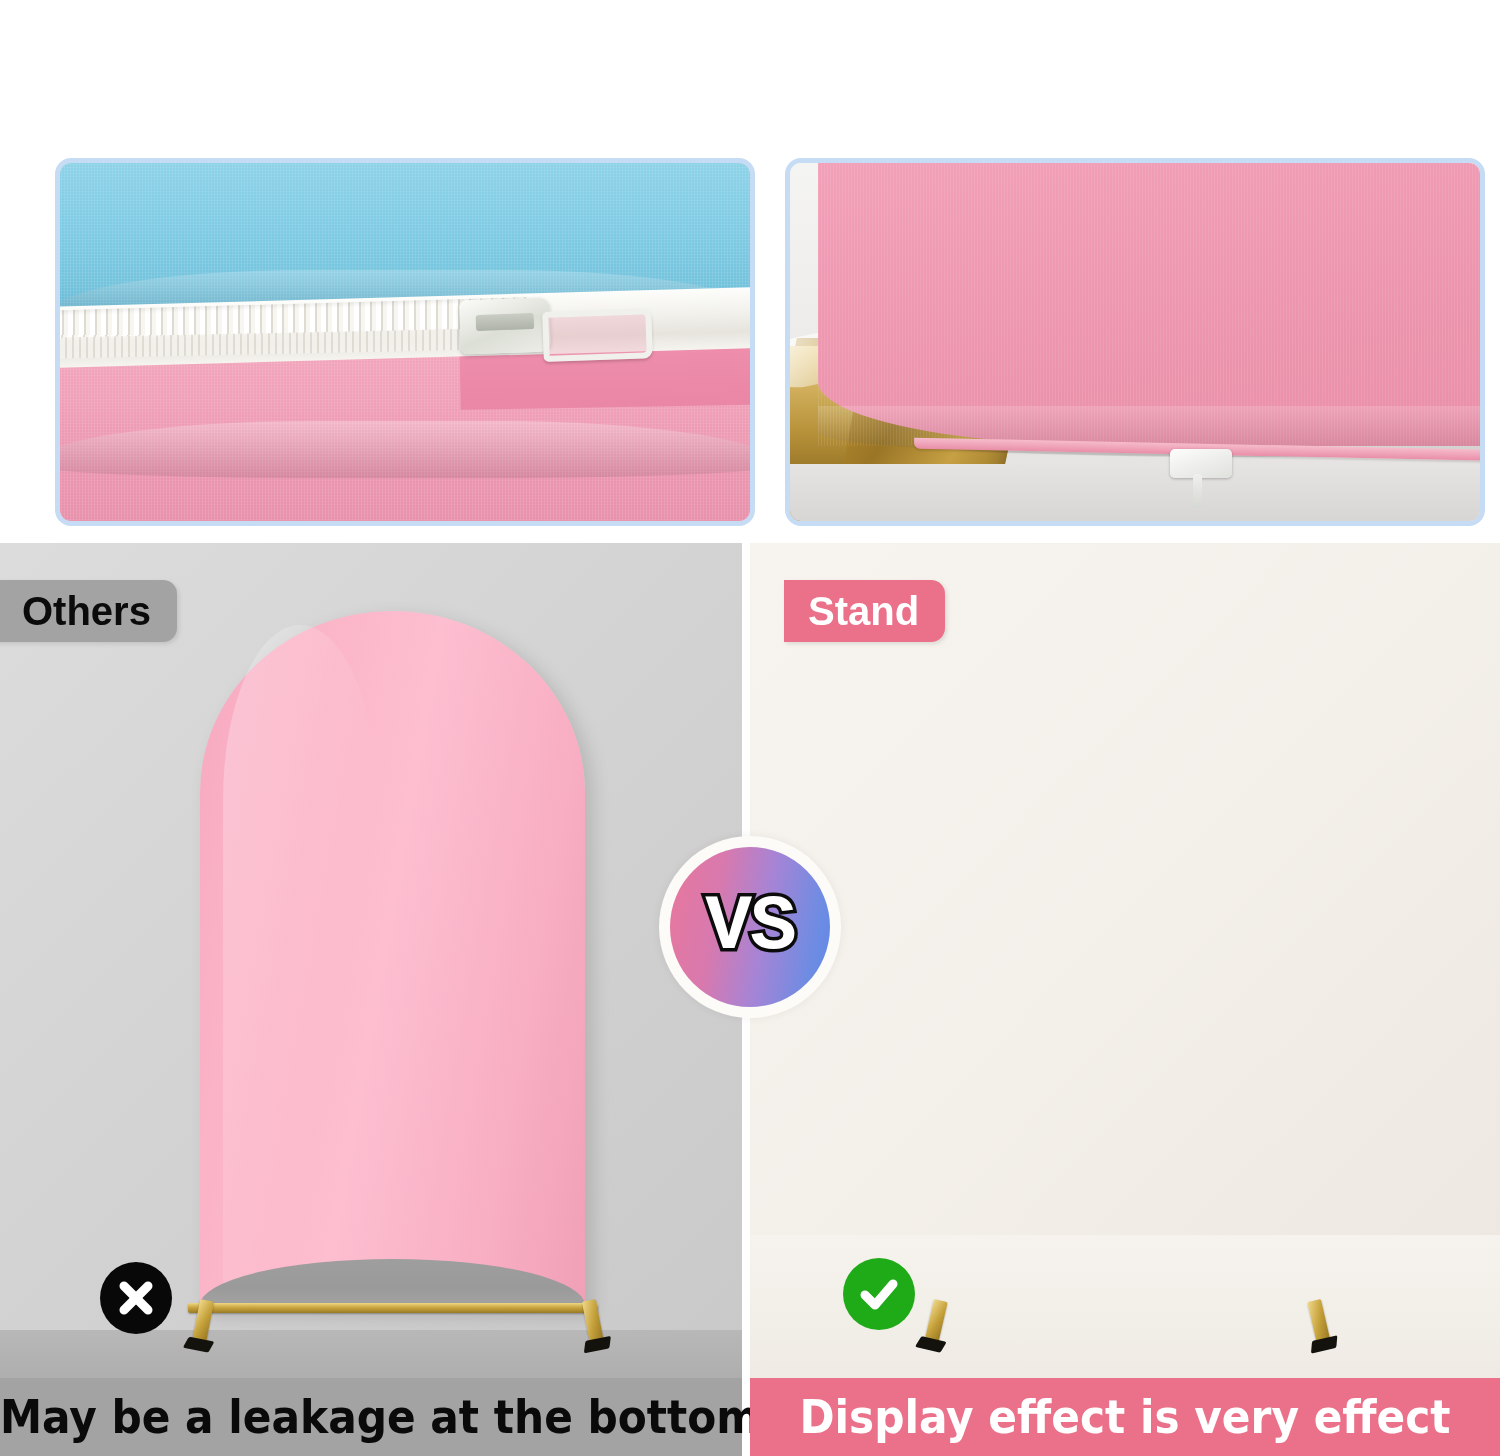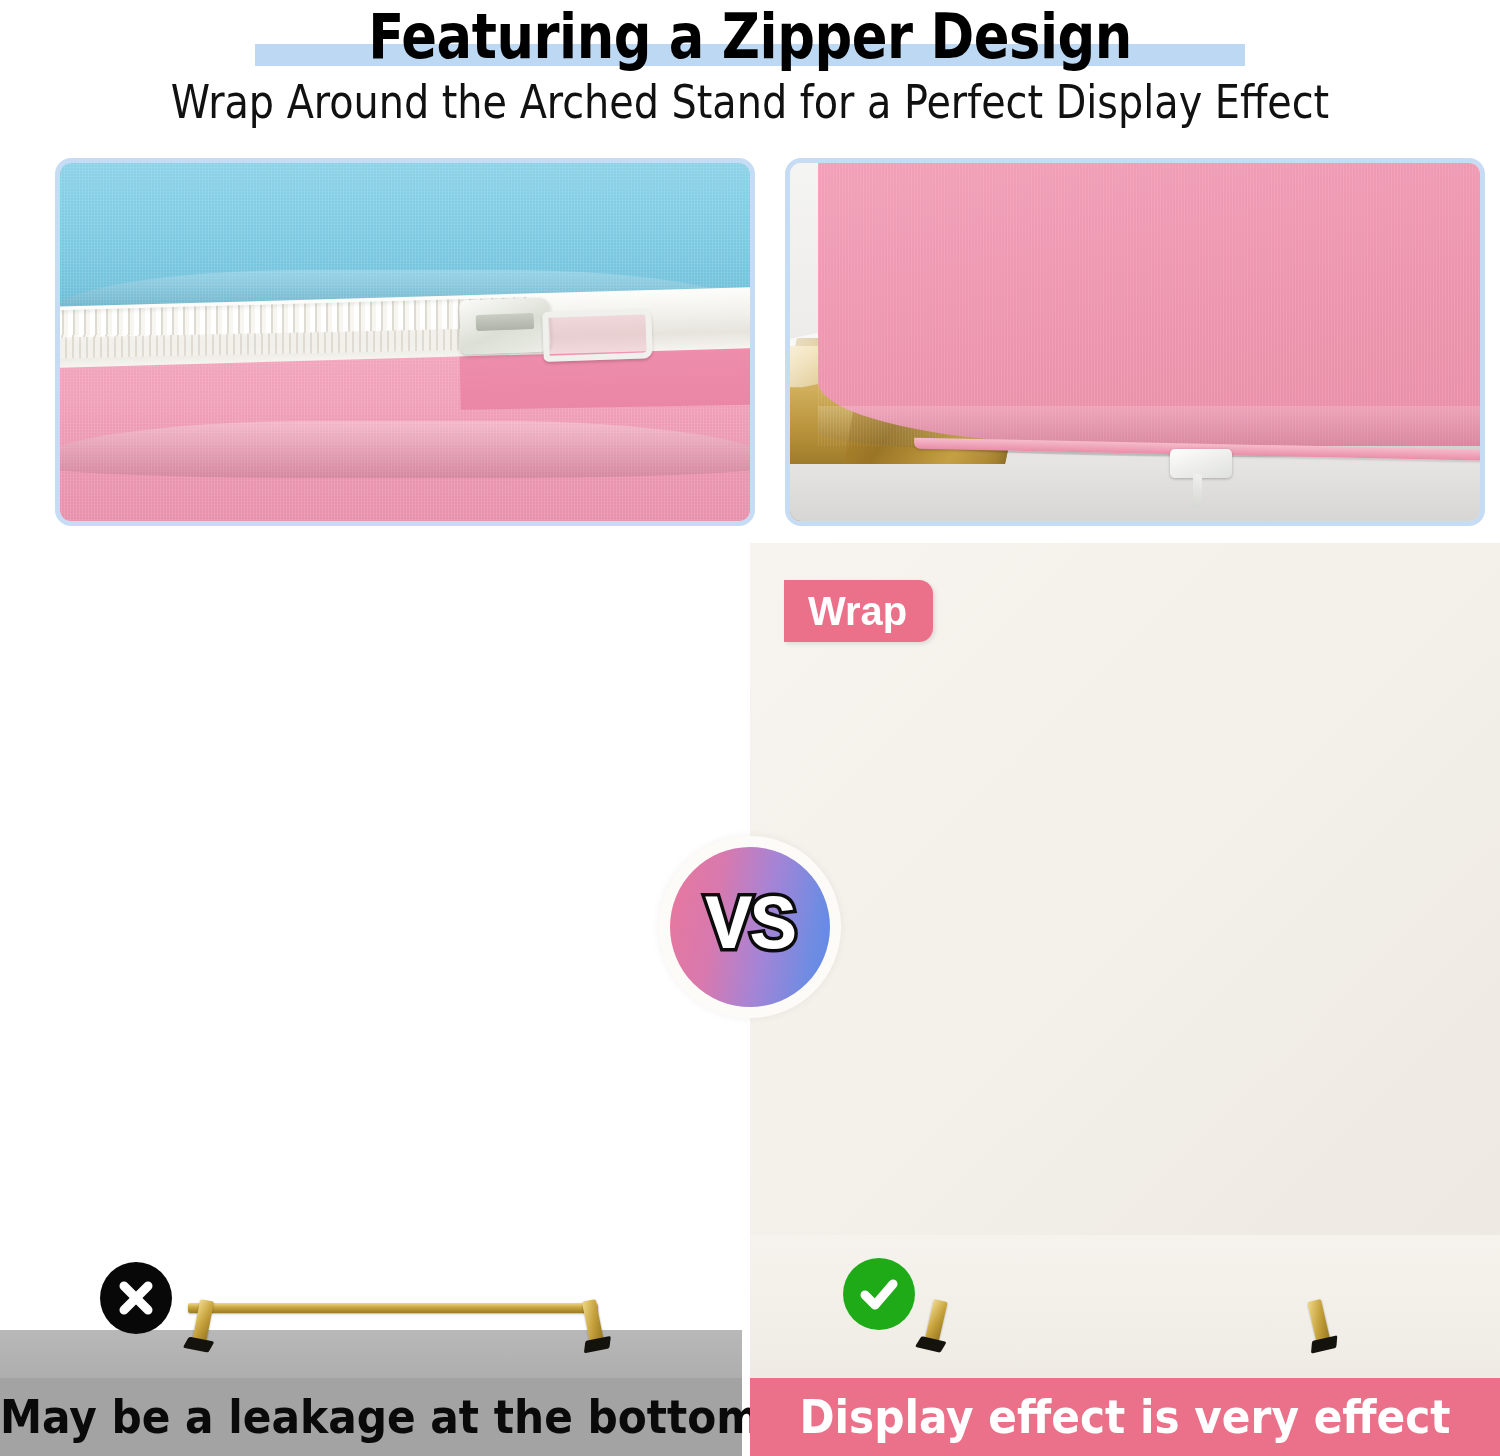--- a/index.html
+++ b/index.html
@@ -256,27 +256,20 @@
     transform-origin:center;
   }
   .caption.left{left:0;width:742px;background:#a3a3a3;color:#0a0a0a;text-align:center;}
   .caption.right{left:750px;width:750px;background:#ea7189;color:#fff;text-align:center;}
 </style>
 </head>
 <body>
 
 <div class="page">
 
-  <div class="header">
-    <div class="title-wrap">
-      <div class="title-hl"></div>
-      <h1 class="title">Featuring a Zipper Design</h1>
-    </div>
-    <div class="subtitle">Wrap Around the Arched Stand for a Perfect Display Effect</div>
-  </div>
 
   <div class="photo-row">
 
     <div class="photo left">
       <div class="pinner">
         <div class="zp-blue"></div>
         <div class="zp-blue-fold"></div>
         <div class="zp-pink"></div>
         <div class="zp-pink-right"></div>
         <div class="zp-pink-fold"></div>
@@ -299,23 +292,31 @@
         <div class="rc-pink-edge"></div>
         <div class="rc-hem"></div>
         <div class="rc-zip"></div>
       </div>
     </div>
 
   </div>
 
   <div class="compare">
 
+    <div class="pane left">
+      <div class="badge others">Others</div>
+      <div class="arch left">
+        <div class="arch-body"></div>
+        <div class="arch-sheen"></div>
+        <div class="leak-gap"></div>
+      </div>
+    </div>
 
     <div class="pane right">
-      <div class="badge ours">Wrap</div>
+      <div class="badge ours">Stand</div>
 
     </div>
 
     <div class="pane-divider"></div>
   </div>
 
   <div class="floor-left"></div>
   <div class="floor-right"></div>
 
   <div class="gold-bar"></div>

